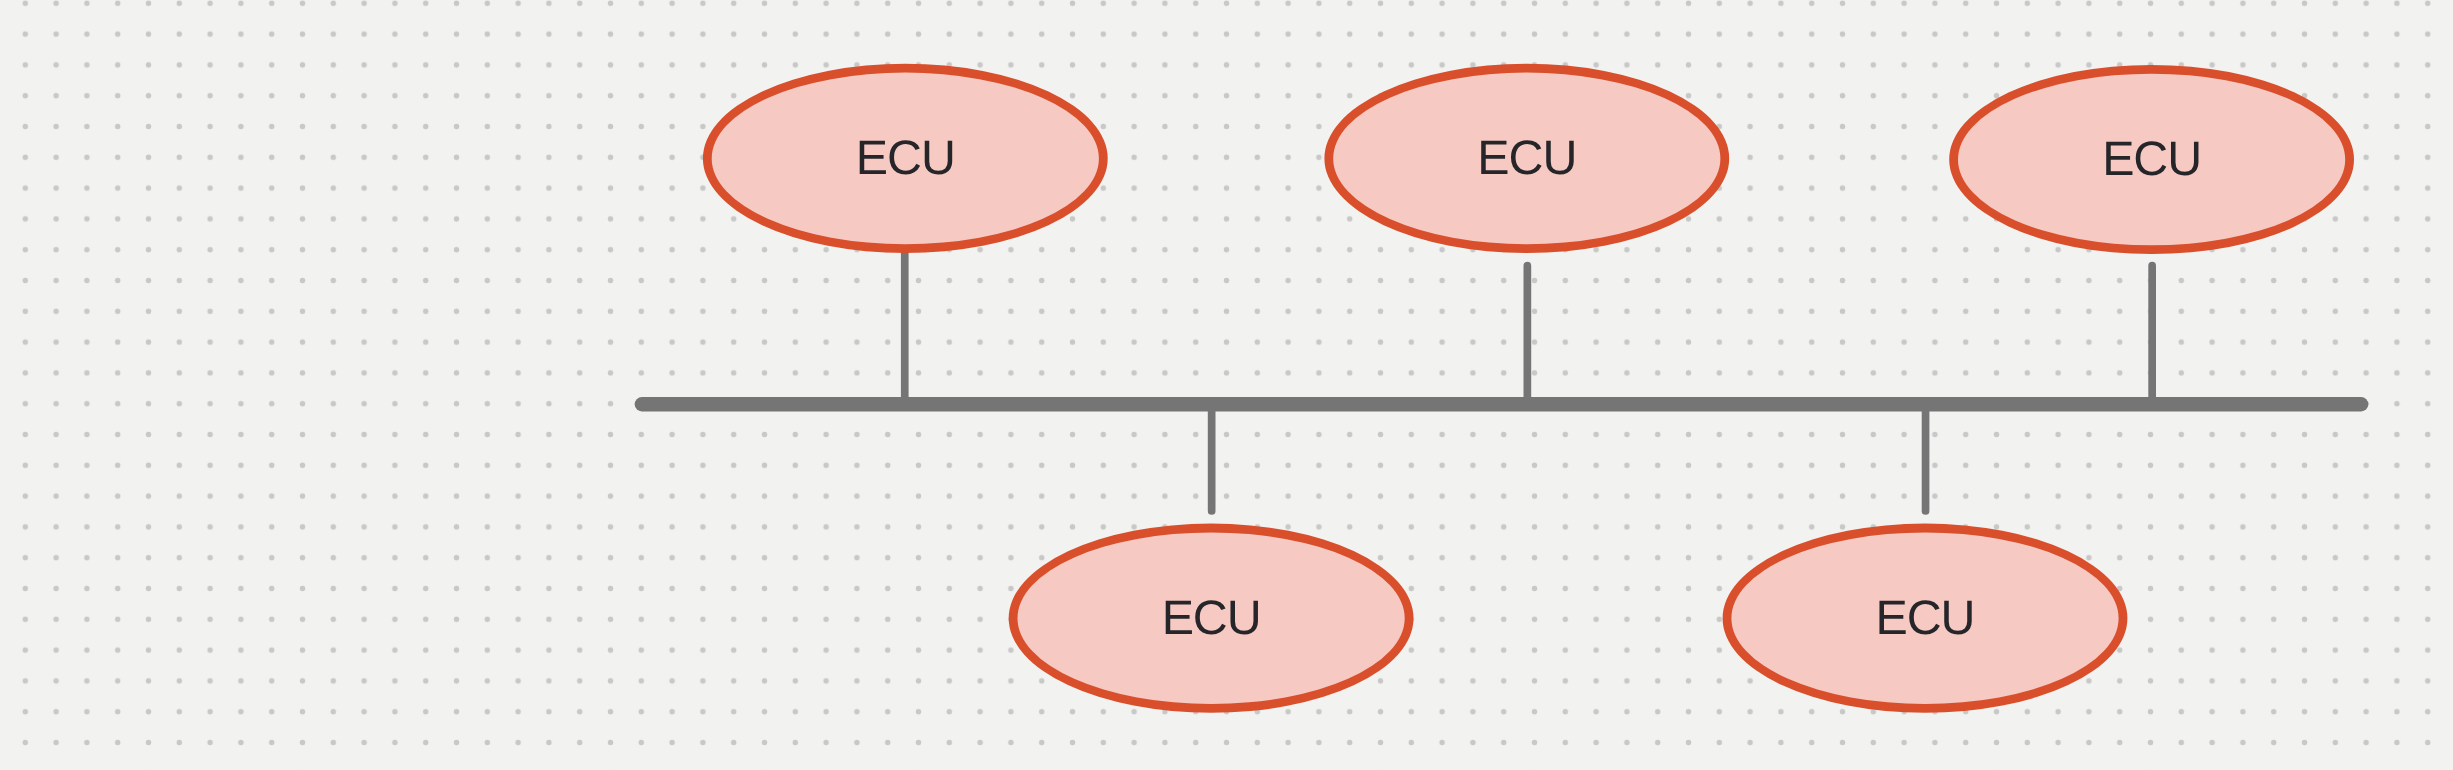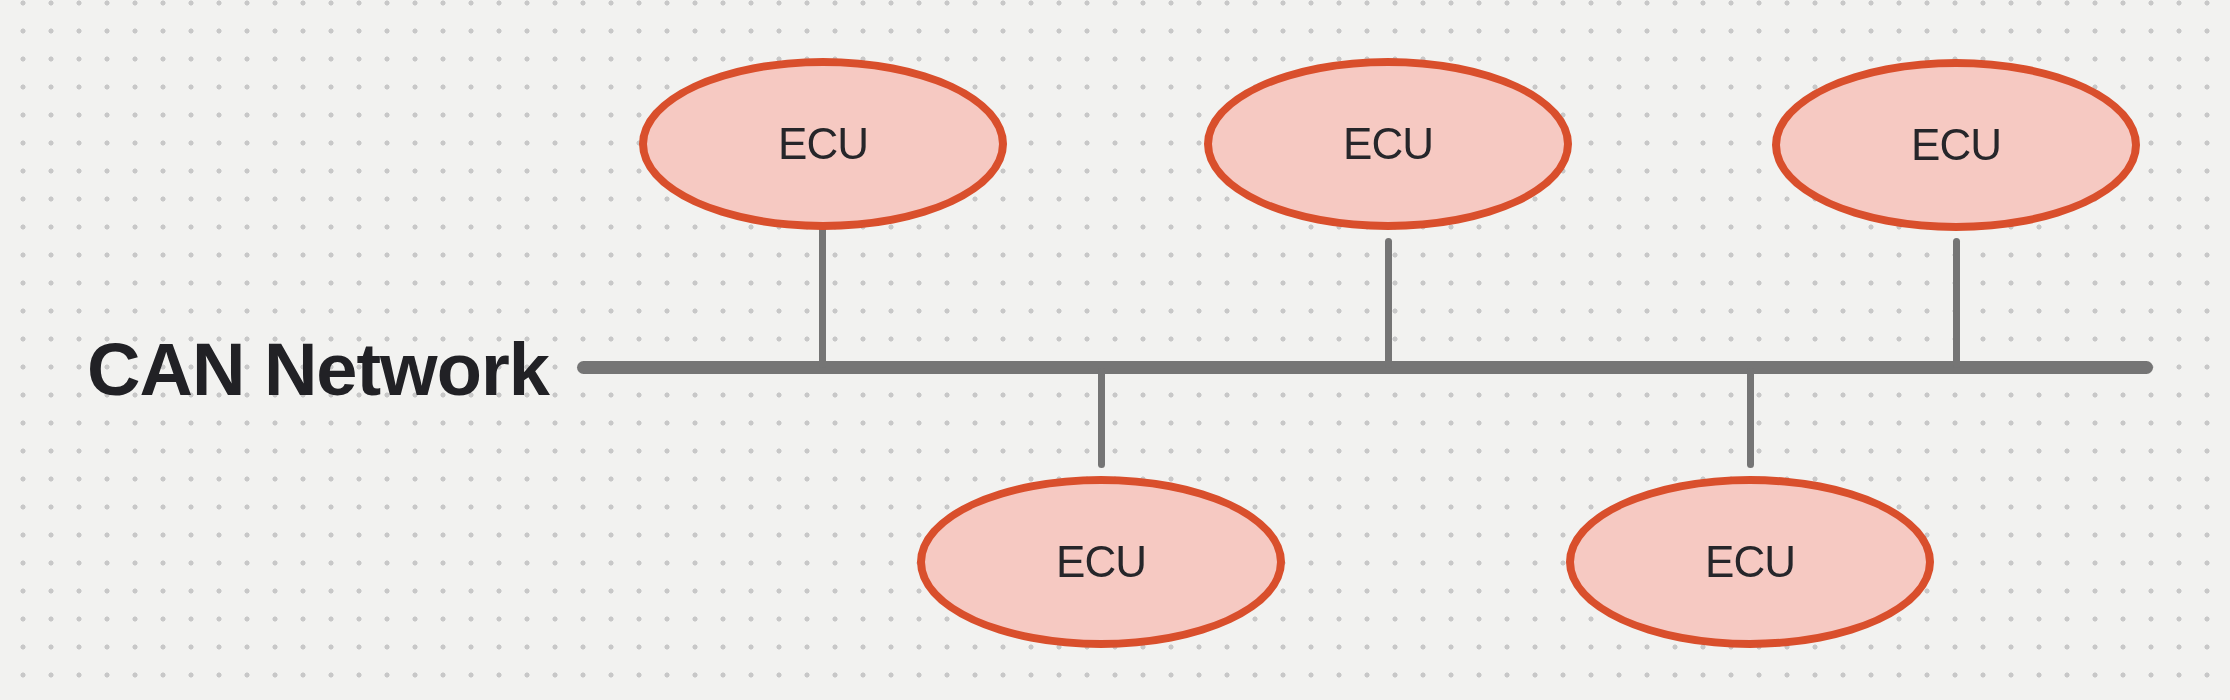--- a/index.html
+++ b/index.html
@@ -77,21 +77,20 @@
     font-weight: 500;
     color: #26262a;
     letter-spacing: -1px;
   }
 </style>
 </head>
 <body>
 
 <div class="canvas">
 
-  <div class="network-title">CAN Network</div>
 
   <div class="bus-line"></div>
 
   <div class="connector c1"></div>
   <div class="connector c2"></div>
   <div class="connector c3"></div>
   <div class="connector c4"></div>
   <div class="connector c5"></div>
 
   <div class="ecu-node n1">

